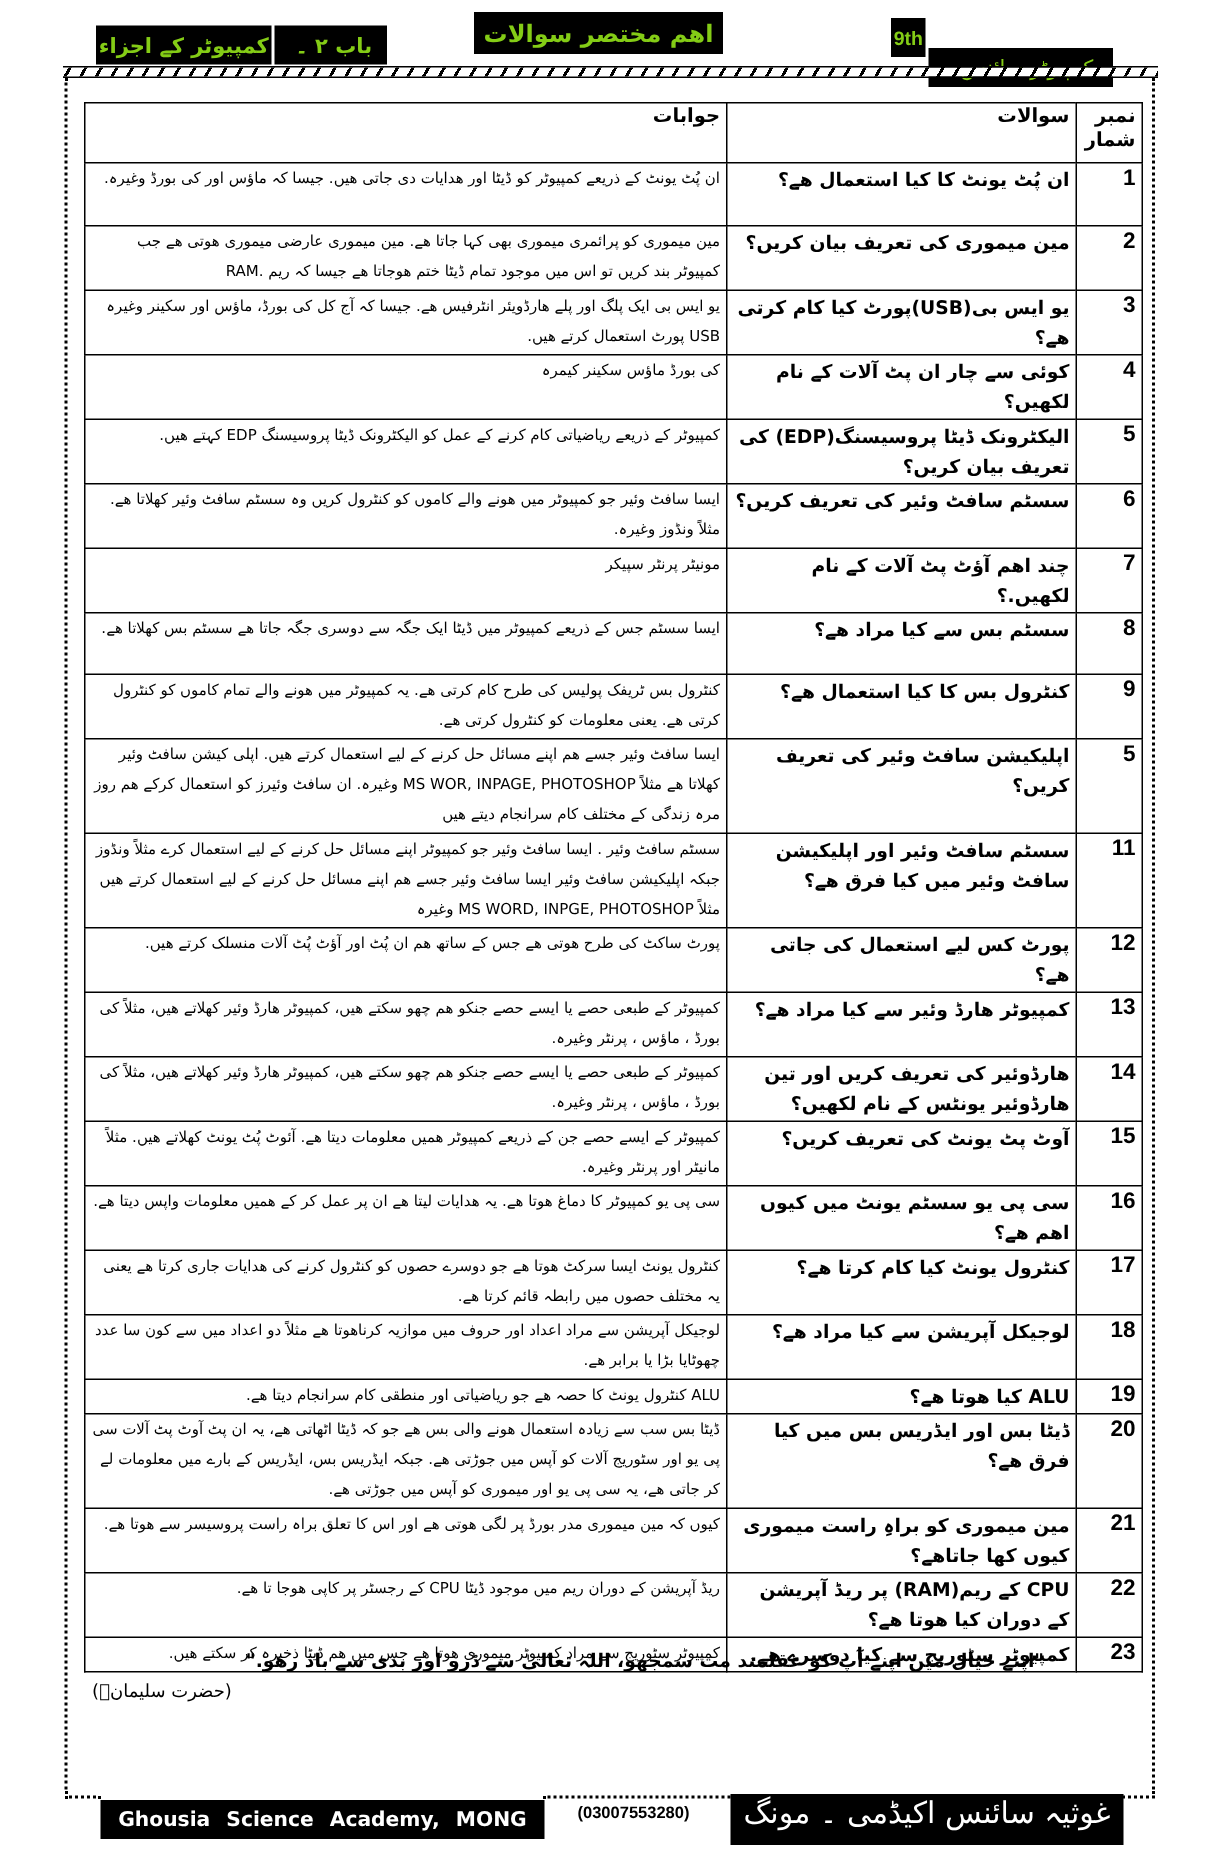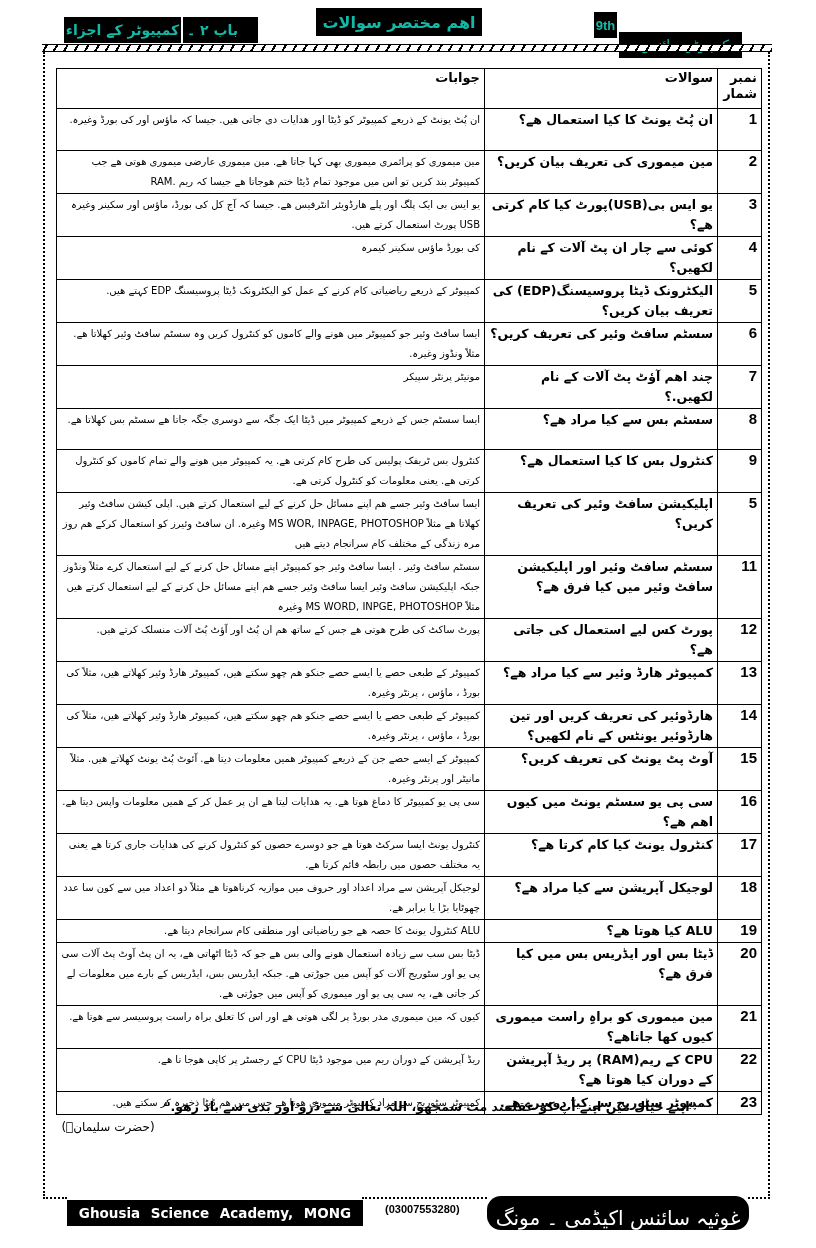--- a/index.html
+++ b/index.html
@@ -1,19 +1,19 @@
 <!DOCTYPE html>
 <html><head>
 <meta charset="utf-8">
 <style>
   html, body { margin:0; padding:0; background:#ffffff; }
   body { width:816px; height:1248px; position:relative; overflow:hidden;
          font-family:"DejaVu Sans", sans-serif; color:#000; }
 
-  .hdr-box { position:absolute; background:#000; color:#14b8a6; direction:rtl;
+  .hdr-box { position:absolute; background:#000; color:#84cc16; direction:rtl;
              font-family:"DejaVu Sans", sans-serif; font-weight:bold; white-space:nowrap;
              display:flex; align-items:center; justify-content:center; overflow:hidden; }
 
   .hatch { position:absolute; left:42px; top:44px; width:730px; height:8px;
            background: repeating-linear-gradient(-60deg, #000 0px, #000 2px, #fff 2px, #fff 9px);
            border-top:1px solid #000; border-bottom:1px solid #000; box-sizing:border-box; }
 
   .dotted-left { position:absolute; left:43px; top:52px; width:0; height:1144px;
                  border-left:2px dotted #000; }
   .dotted-right { position:absolute; left:768px; top:52px; width:0; height:1144px;
@@ -42,29 +42,29 @@
 
   .footer-en { position:absolute; left:67px; top:1200px; width:296px; height:26px;
                background:#000; color:#fff; font-family:"DejaVu Sans", sans-serif;
                font-weight:bold; font-size:13.5px; word-spacing:6px;
                display:flex; align-items:center; justify-content:center; white-space:nowrap; }
   .footer-phone { position:absolute; left:385px; top:1203px; width:100px;
                   font-family:"Liberation Sans", sans-serif; font-weight:bold; font-size:11px;
                   white-space:nowrap; }
   .footer-ur { position:absolute; left:487px; top:1196px; width:262px; height:34px;
                background:#000; color:#fff; direction:rtl; font-size:20px;
-               display:flex; align-items:flex-end; justify-content:center; white-space:nowrap;border-radius:14px; }
+               display:flex; align-items:flex-start; justify-content:center; white-space:nowrap; }
 </style>
 </head>
 <body>
 
 <div class="hdr-box" style="left:64px;top:17px;width:117px;height:26px;font-size:14px;">
   <span>کمپیوٹر کے اجزاء</span>
 </div>
-<div class="hdr-box" style="left:183px;top:17px;width:75px;height:26px;font-size:14px;justify-content:flex-end;padding-left:4px;box-sizing:border-box;">
+<div class="hdr-box" style="left:183px;top:17px;width:75px;height:26px;font-size:14px;justify-content:center;padding-left:4px;box-sizing:border-box;">
   <span>باب ۲ ۔</span>
 </div>
 <div class="hdr-box" style="left:316px;top:8px;width:166px;height:28px;font-size:16px;">
   <span>اھم مختصر سوالات</span>
 </div>
 <div class="hdr-box" style="left:594px;top:12px;width:23px;height:26px;font-size:13px;font-family:'Liberation Sans',sans-serif;direction:ltr;">
   <span>9th</span>
 </div>
 <div class="hdr-box" style="left:619px;top:32px;width:123px;height:26px;font-size:14px;font-weight:normal;">
   <span>کمپیوٹر سائنس۔</span>

